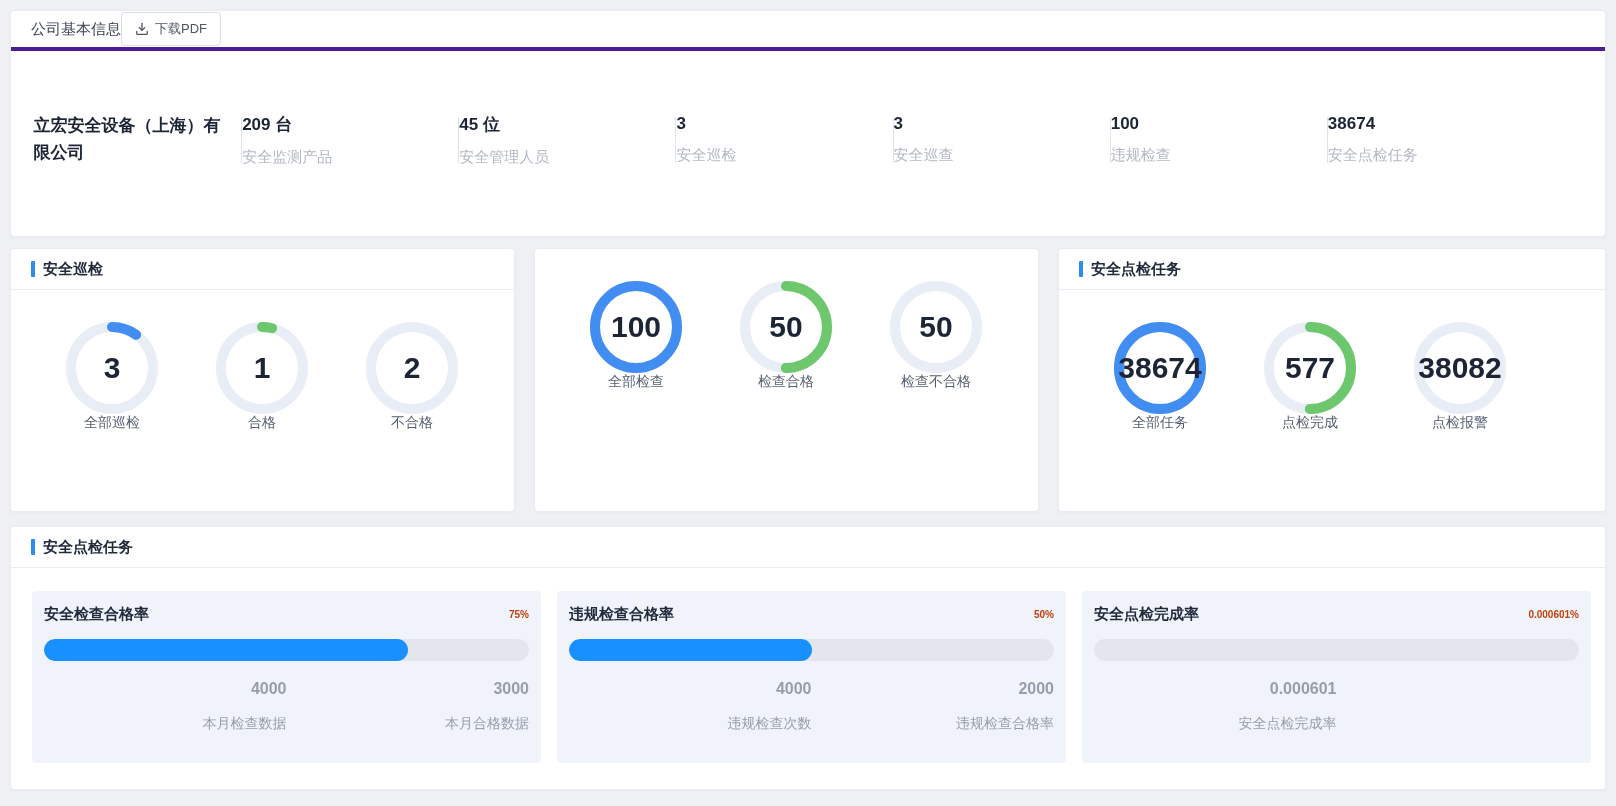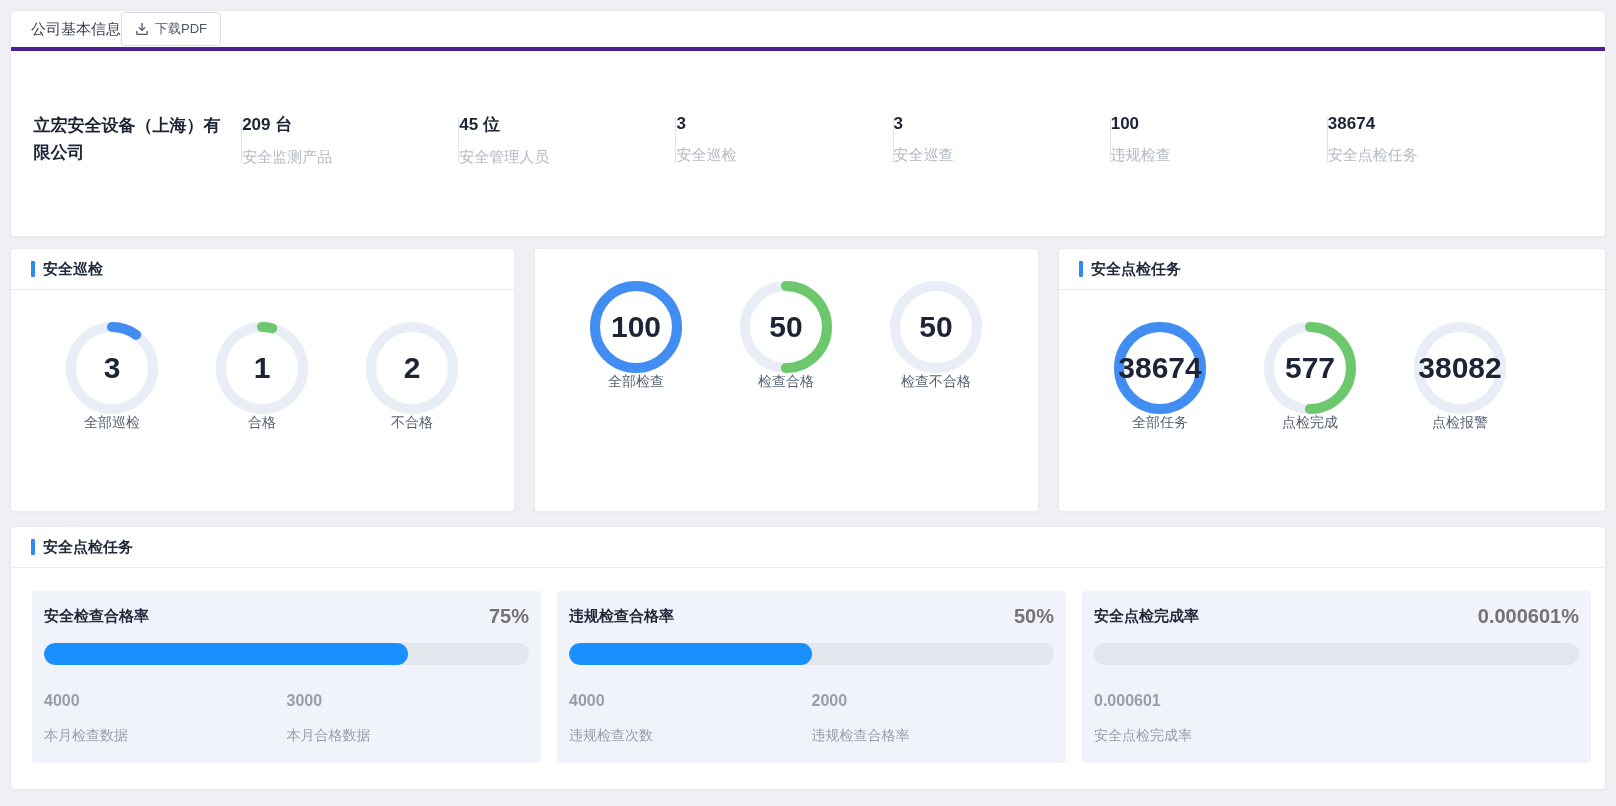--- a/index.html
+++ b/index.html
@@ -67,26 +67,26 @@
   .ring-label { font-size:14px; color:#555f70; }
   
   .bottom-card { margin:14px 10px 0; height:264px; }
   .panels { display:flex; gap:16px; margin:23px 14px 0 21px; }
   .panel {
     flex:1; height:172px; background:#f0f3fa; border-radius:4px;
     padding:14px 12px 0;
   }
   .panel-head { display:flex; align-items:center; justify-content:space-between; }
   .panel-title { font-size:15px; font-weight:bold; color:#222b3c; }
-  .panel-percent { font-size:20px; font-weight:bold; color:#737373; }
+  .panel-percent { font-size:10px; font-weight:bold; color:#c2410c; }
   .progress {
     margin-top:15px; height:22px; border-radius:11px; background:#e3e6ed; overflow:hidden;
   }
   .progress-fill { height:100%; background:#1890ff; border-radius:11px; }
-  .panel-stats { display:flex; margin-top:27px; }
+  .panel-stats { display:flex; margin-top:19px;text-align:right; }
   .panel-stat { width:50%; }
   .pv-value { font-size:16px; font-weight:bold; color:#979eab; }
   .pv-label { margin-top:17px; font-size:14px; color:#979eab; }
 </style>
 </head>
 <body>
 
 <div class="card top-card">
   <div class="top-header">
     <div class="hd-title">公司基本信息</div>

